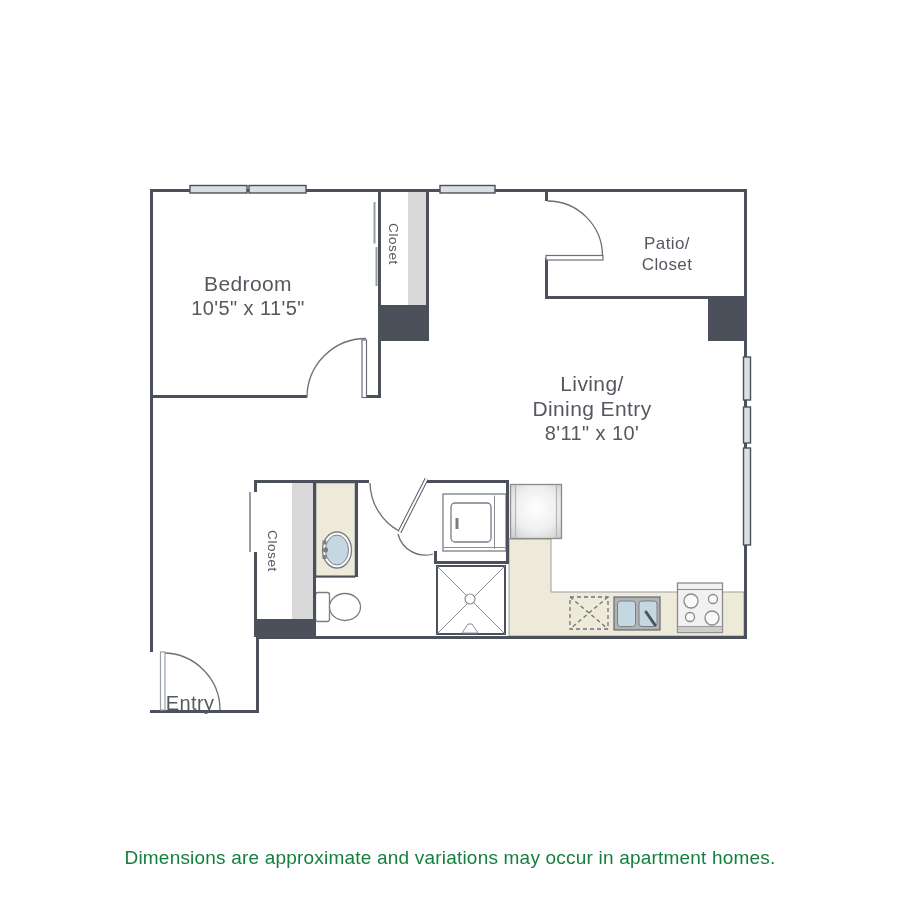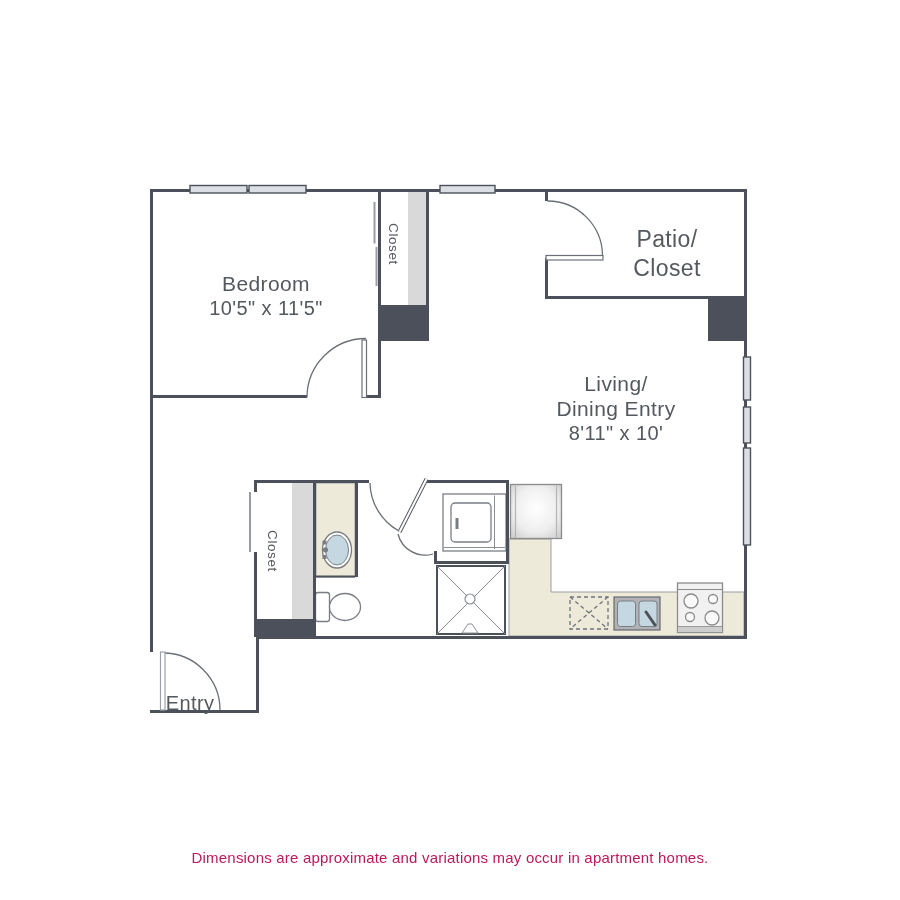--- a/index.html
+++ b/index.html
@@ -26,24 +26,24 @@
   .appl{fill:#f1f1f1;stroke:#8b8b8b;stroke-width:1.3;}
   .burner{fill:#fafafa;stroke:#8b8b8b;stroke-width:1.3;}
   .dbl-out{fill:none;stroke:#555a63;stroke-width:4;}
   .dbl-in{fill:none;stroke:#ffffff;stroke-width:2;}
   
   .lbl{position:absolute;transform:translate(-50%,-50%);white-space:nowrap;
        text-align:center;letter-spacing:.4px;line-height:1.18;}
   .lbl.rot{transform:translate(-50%,-50%) rotate(90deg);}
   .room-big{font-size:21px;}
   .room-dim{font-size:20px;}
-  .room-med{font-size:23px;line-height:1.25;}
+  .room-med{font-size:17px;line-height:1.25;}
   .room-sm{font-size:20px;}
   .closet-lbl{font-size:13.5px;letter-spacing:.6px;}
-  .disclaimer{font-size:15px;color:#be185d;letter-spacing:.2px;}
+  .disclaimer{font-size:19px;color:#15803d;letter-spacing:.2px;}
 </style>
 </head>
 <body>
 
 <div class="stage">
 
   <svg width="900" height="900" viewBox="0 0 900 900">
     <defs>
       <radialGradient id="fg" cx="50%" cy="45%" r="75%">
         <stop offset="0" stop-color="#ffffff"></stop>
@@ -179,26 +179,26 @@
       <path class="arc" d="M370,483 A56,56 0 0 0 399,531"></path>
       <path class="arc" d="M398,534 A28,28 0 0 0 433,554"></path>
     </g>
     <g>
       <path class="thin" d="M374.5,202 V243.5"></path>
       <path class="thin" d="M376.5,247 V286"></path>
       <path class="thin" d="M250,492 V552"></path>
     </g>
   </svg>
 
-  <div class="lbl" style="left:266px;top:296px;">
+  <div class="lbl" style="left:248px;top:296px;">
     <div class="room-big">Bedroom</div>
     <div class="room-dim">10'5" x 11'5"</div>
   </div>
 
-  <div class="lbl" style="left:592px;top:409px;margin-left:24px;">
+  <div class="lbl" style="left:592px;top:409px;">
     <div class="room-big">Living/</div>
     <div class="room-big">Dining Entry</div>
     <div class="room-dim">8'11" x 10'</div>
   </div>
 
   <div class="lbl room-med" style="left:667px;top:254px;">
     <div>Patio/</div>
     <div>Closet</div>
   </div>
 

